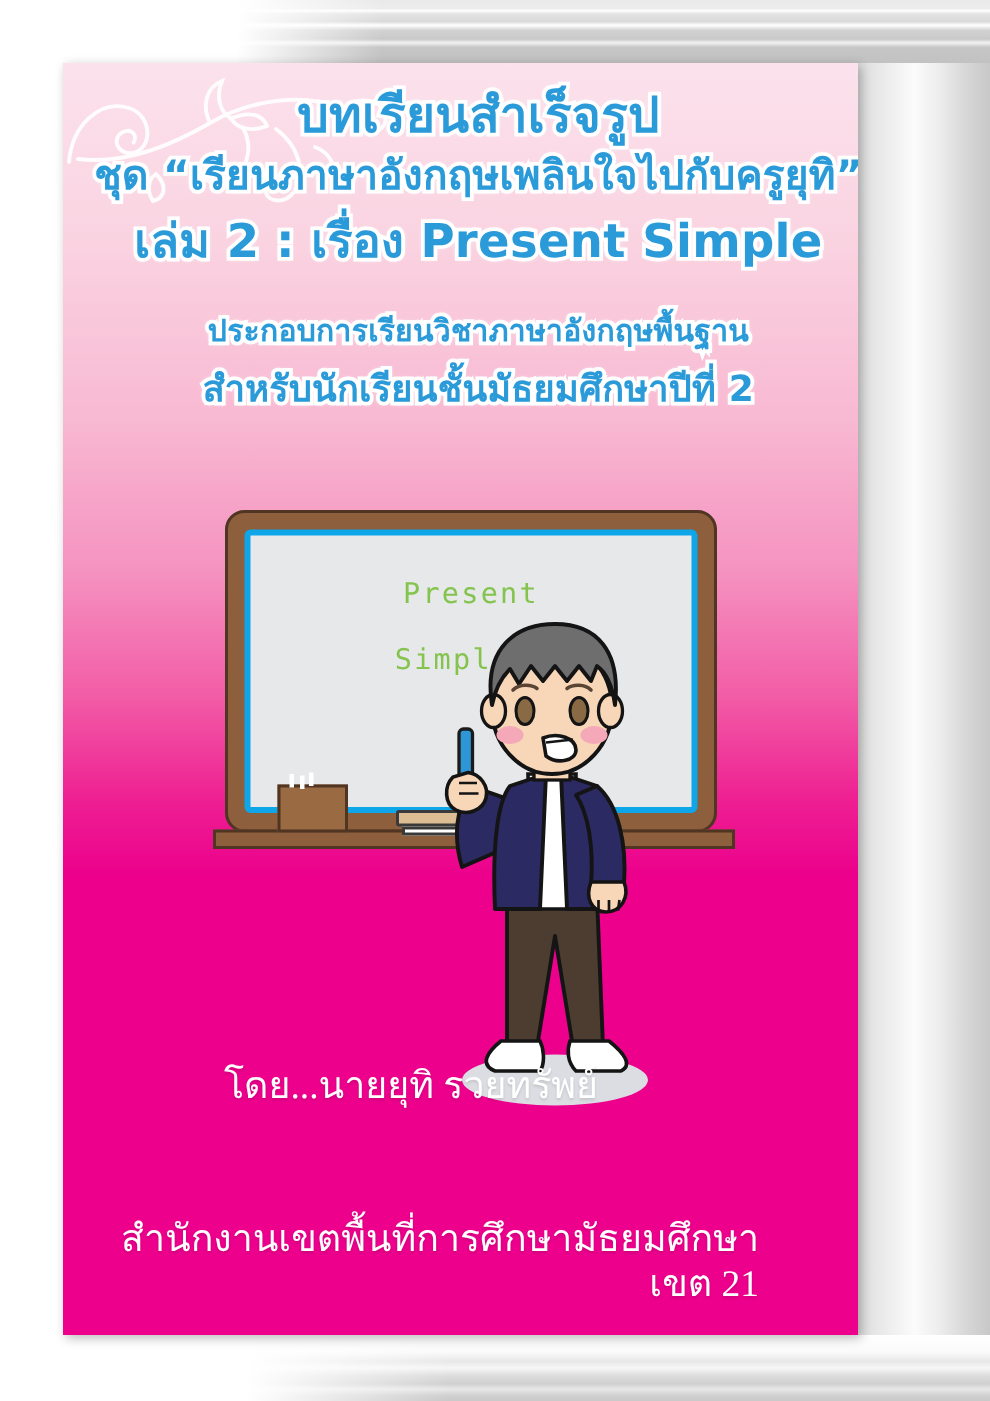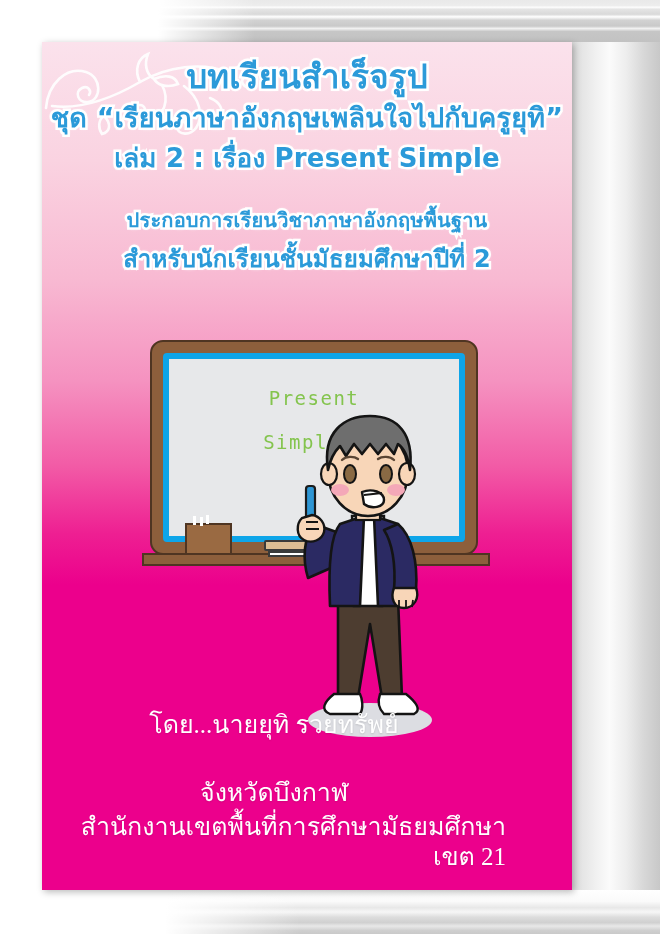--- a/index.html
+++ b/index.html
@@ -48,43 +48,43 @@
       #fbe2ec 0%, #fad3e1 14%, #f8b9d2 28%, #f592c0 40%,
       #f25ba6 50%, #ee1f92 58%, #ec008c 64%, #ec008c 100%);
     box-shadow:2px 2px 7px rgba(0,0,0,.28);
     overflow:hidden;
   }
 
   
   #flourish{position:absolute;left:2px;top:2px;width:230px;height:110px;opacity:.92;}
 
   
-  .title-stack{position:absolute;left:0;width:530px;text-align:center;}
+  .title-stack{position:absolute;left:12px;width:530px;text-align:center;}
   .ttl{
     font-family:"DejaVu Sans","Liberation Sans",sans-serif;
     font-weight:bold;color:#2b9ad9;letter-spacing:.2px;line-height:1.05;
     -webkit-text-stroke:5px #ffffff;paint-order:stroke fill;
     text-shadow:
       0 0 4px #fff, 0 0 4px #fff,
       1px 1px 0 #fff,-1px -1px 0 #fff;
   }
   #title-line-1{top:18px;font-size:33px;}
   #title-line-2{top:62px;font-size:27px;}
-  #title-line-3{top:103px;font-size:26px;}
+  #title-line-3{top:103px;font-size:31px;}
   #subtitle-line-1{top:168px;font-size:20px;}
   #subtitle-line-2{top:205px;font-size:24px;}
 
   
   #whiteboard{
     position:absolute;left:108px;top:298px;width:328px;height:215px;
     background:#8d5f3c;border:2px solid #4f3522;border-radius:13px;
     box-sizing:border-box;padding:11px;
   }
   #board-surface{
-    width:100%;height:100%;background:#e7e8ea;border:6px solid #0ea5e9;
+    width:100%;height:100%;background:#e7e8ea;border:4px solid #0ea5e9;
     border-radius:4px;box-sizing:border-box;position:relative;
   }
   .board-text{
     position:absolute;width:100%;text-align:center;color:#84c44e;
     font-family:"DejaVu Sans Mono","Liberation Mono",monospace;
     font-size:19px;letter-spacing:1.5px;
   }
   #board-word-1{top:28px;}
   #board-word-2{top:72px;left:-12px;}
 
@@ -209,16 +209,15 @@
     <ellipse cx="108" cy="62" rx="6" ry="9" fill="#8a6a44" stroke="#141414" stroke-width="2"></ellipse>
 
     <ellipse cx="62" cy="78" rx="9" ry="6" fill="#f4a8b8"></ellipse>
     <ellipse cx="118" cy="78" rx="9" ry="6" fill="#f4a8b8"></ellipse>
 
     <path d="M84 80 C94 76 106 80 106 88 C106 95 94 98 86 92 Z" fill="#ffffff" stroke="#141414" stroke-width="2.4" stroke-linejoin="round"></path>
     <path d="M86 83 L104 81" stroke="#141414" stroke-width="1.8" fill="none"></path>
   </svg>
 
   <div class="foot" id="footer-line-1">โดย...นายยุทิ  รวยทรัพย์</div>
-  <div class="foot" id="footer-line-3">จังหวัดบึงกาฬ</div>
   <div class="foot" id="footer-line-4">สำนักงานเขตพื้นที่การศึกษามัธยมศึกษา  เขต 21</div>
 
 </div>
 
 </body></html>

